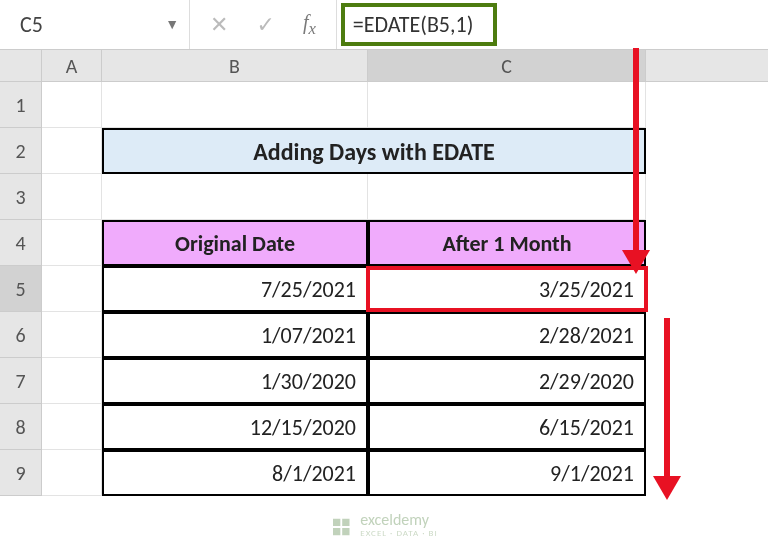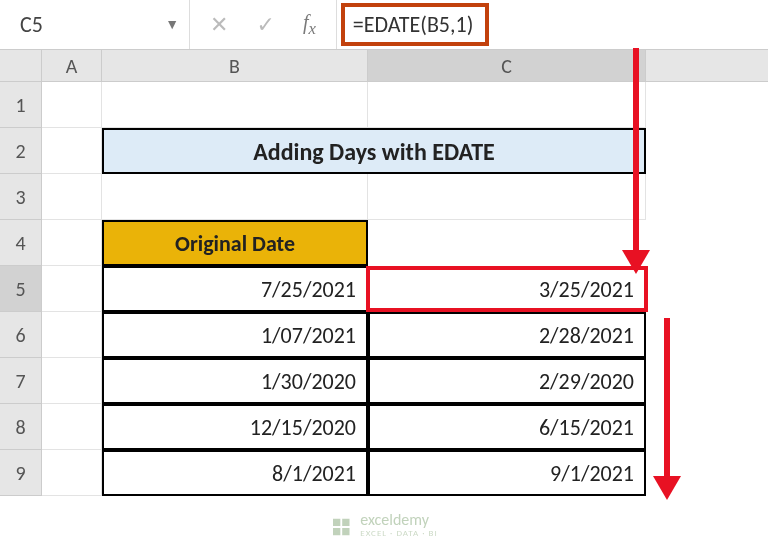--- a/index.html
+++ b/index.html
@@ -53,22 +53,22 @@
   }
   .formula-input {
     flex: 1;
     display: flex;
     align-items: center;
     padding: 0 8px;
     font-size: 22px;
     color: #333;
   }
   .formula-highlight {
-    border: 4px solid #c2410c;
-    padding: 4px 12px 4px 8px;
+    border: 4px solid #4d7c0f;
+    padding: 4px 20px 4px 8px;
     margin-left: -4px;
   }
 
   
   .col-headers {
     display: flex;
     height: 32px;
     background: #e6e6e6;
     border-bottom: 1px solid #ccc;
   }
@@ -130,21 +130,21 @@
     font-weight: bold;
     background: #ddebf7;
     border: 2px solid #000;
     font-size: 24px;
   }
 
   
   .tbl-head {
     justify-content: center;
     font-weight: bold;
-    background: #eab308;
+    background: #f0abfc;
     border: 2px solid #000;
     font-size: 22px;
   }
   
   .tbl-data {
     justify-content: flex-end;
     padding-right: 10px;
     border: 2px solid #000;
   }
 
@@ -238,20 +238,21 @@
     <div class="row-h">3</div>
     <div class="cell cA"></div>
     <div class="cell cB"></div>
     <div class="cell cC"></div>
   </div>
 
   <div class="grid-row">
     <div class="row-h">4</div>
     <div class="cell cA"></div>
     <div class="cell cB tbl-head">Original Date</div>
+    <div class="cell cC tbl-head">After 1 Month</div>
   </div>
 
   <div class="grid-row">
     <div class="row-h sel">5</div>
     <div class="cell cA"></div>
     <div class="cell cB tbl-data">7/25/2021</div>
     <div class="cell cC tbl-data">3/25/2021</div>
   </div>
 
   <div class="grid-row">

